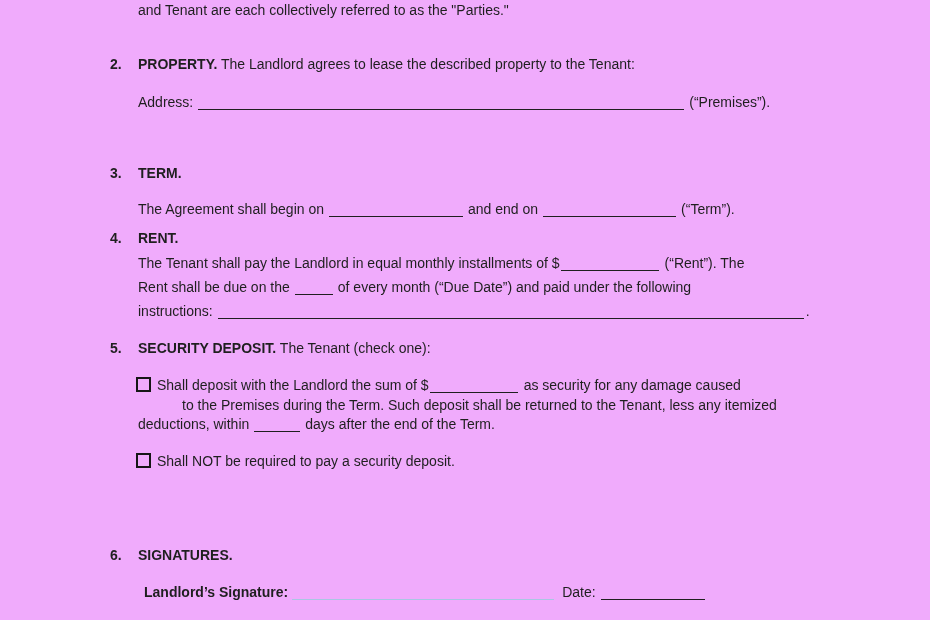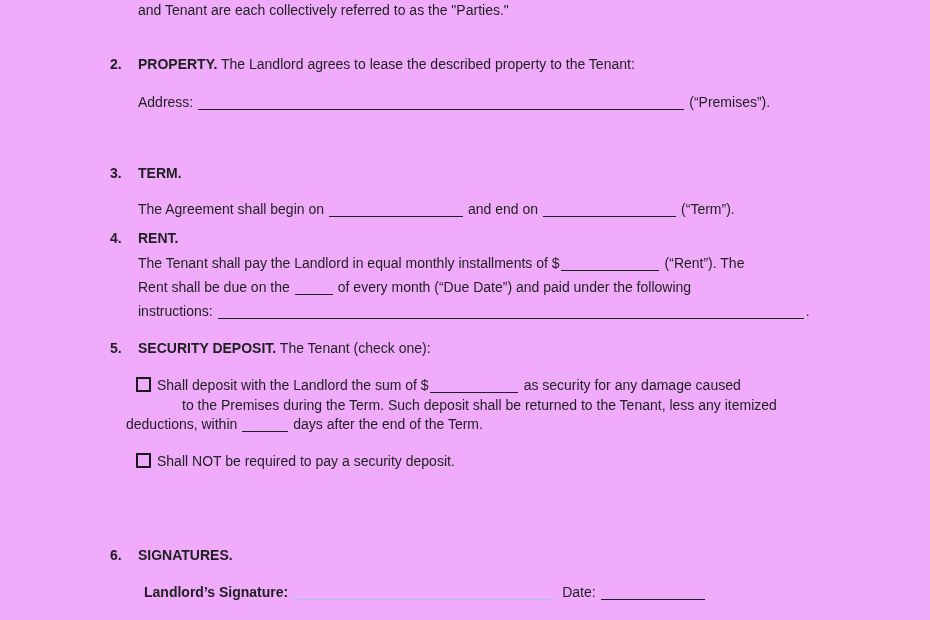--- a/index.html
+++ b/index.html
@@ -102,21 +102,21 @@
   </div>
 
   <div class="line" style="left:136px; top:376px; line-height:19px;">
     <span class="cb first"></span><span>Shall deposit with the Landlord the sum of $</span><span class="blank nol" style="width:88px;"></span><span>as security for any damage caused</span>
   </div>
 
   <div class="line" style="left:138px; top:396px; line-height:19px;margin-left:44px;">
     <span>to the Premises during the Term. Such deposit shall be returned to the Tenant, less any itemized</span>
   </div>
 
-  <div class="line" style="left:126px; top:415px; line-height:19px;">
+  <div class="line" style="left:138px; top:415px; line-height:19px;">
     <span>deductions, within</span><span class="blank sp" style="width:46px;"></span><span>days after the end of the Term.</span>
   </div>
 
   <div class="line" style="left:136px; top:452px;">
     <span class="cb first"></span><span>Shall NOT be required to pay a security deposit.</span>
   </div>
 
   <div class="line" style="left:110px; top:546px;">
     <span class="num">6.</span><span class="b">SIGNATURES.</span>
   </div>

